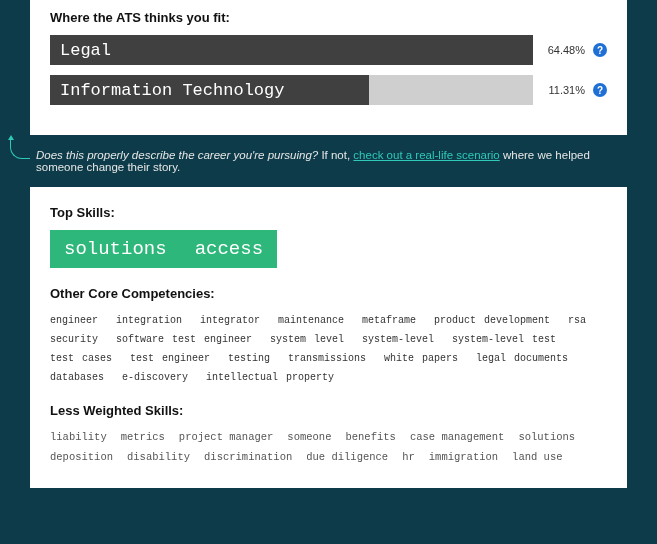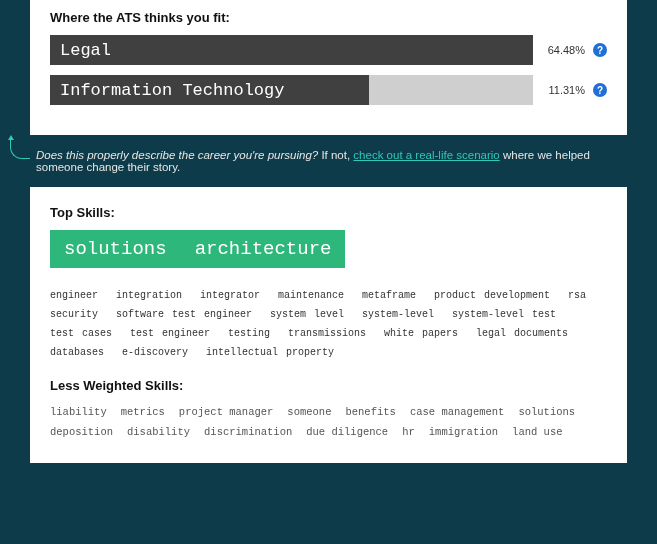--- a/index.html
+++ b/index.html
@@ -141,20 +141,21 @@
 
 <div class="callout">
   <div class="arrow"></div>
   <em>Does this properly describe the career you're pursuing?</em><span> If not, </span><a href="#">check out a real-life scenario</a><span> where we helped someone change their story.</span>
 </div>
 
 <div class="card">
   <div class="section-title">Top Skills:</div>
   <div class="skill-tags" id="top-skills">
       <div class="skill-tag">solutions</div>
-      <div class="skill-tag">architecture</div>
+      <div class="skill-tag">access</div>
     </div>
 
+  <div class="section-title">Other Core Competencies:</div>
   <div class="comp-list" id="core-list"><span>engineer</span><span>integration</span><span>integrator</span><span>maintenance</span><span>metaframe</span><span>product development</span><span>rsa</span><span>security</span><span>software test engineer</span><span>system level</span><span>system-level</span><span>system-level test</span><span>test cases</span><span>test engineer</span><span>testing</span><span>transmissions</span><span>white papers</span><span>legal documents</span><span>databases</span><span>e-discovery</span><span>intellectual property</span></div>
 
   <div class="section-title">Less Weighted Skills:</div>
   <div class="less-list" id="less-list"><span>liability</span><span>metrics</span><span>project manager</span><span>someone</span><span>benefits</span><span>case management</span><span>solutions</span><span>deposition</span><span>disability</span><span>discrimination</span><span>due diligence</span><span>hr</span><span>immigration</span><span>land use</span></div>
 </div>
 
 </body></html>

